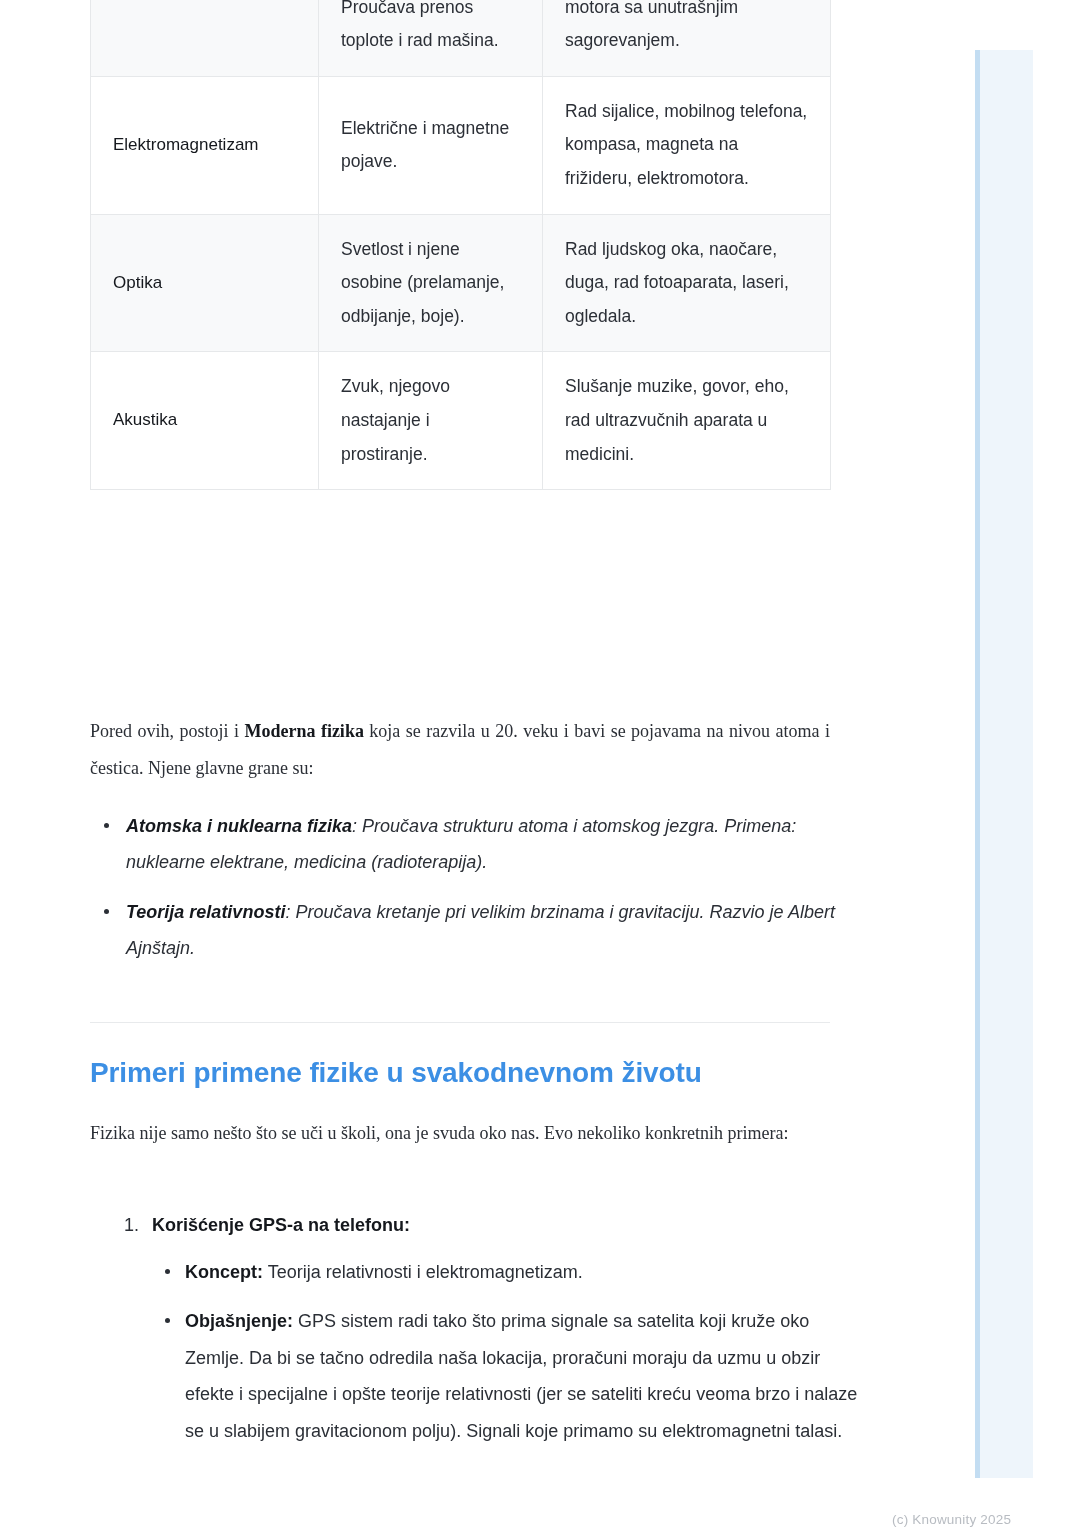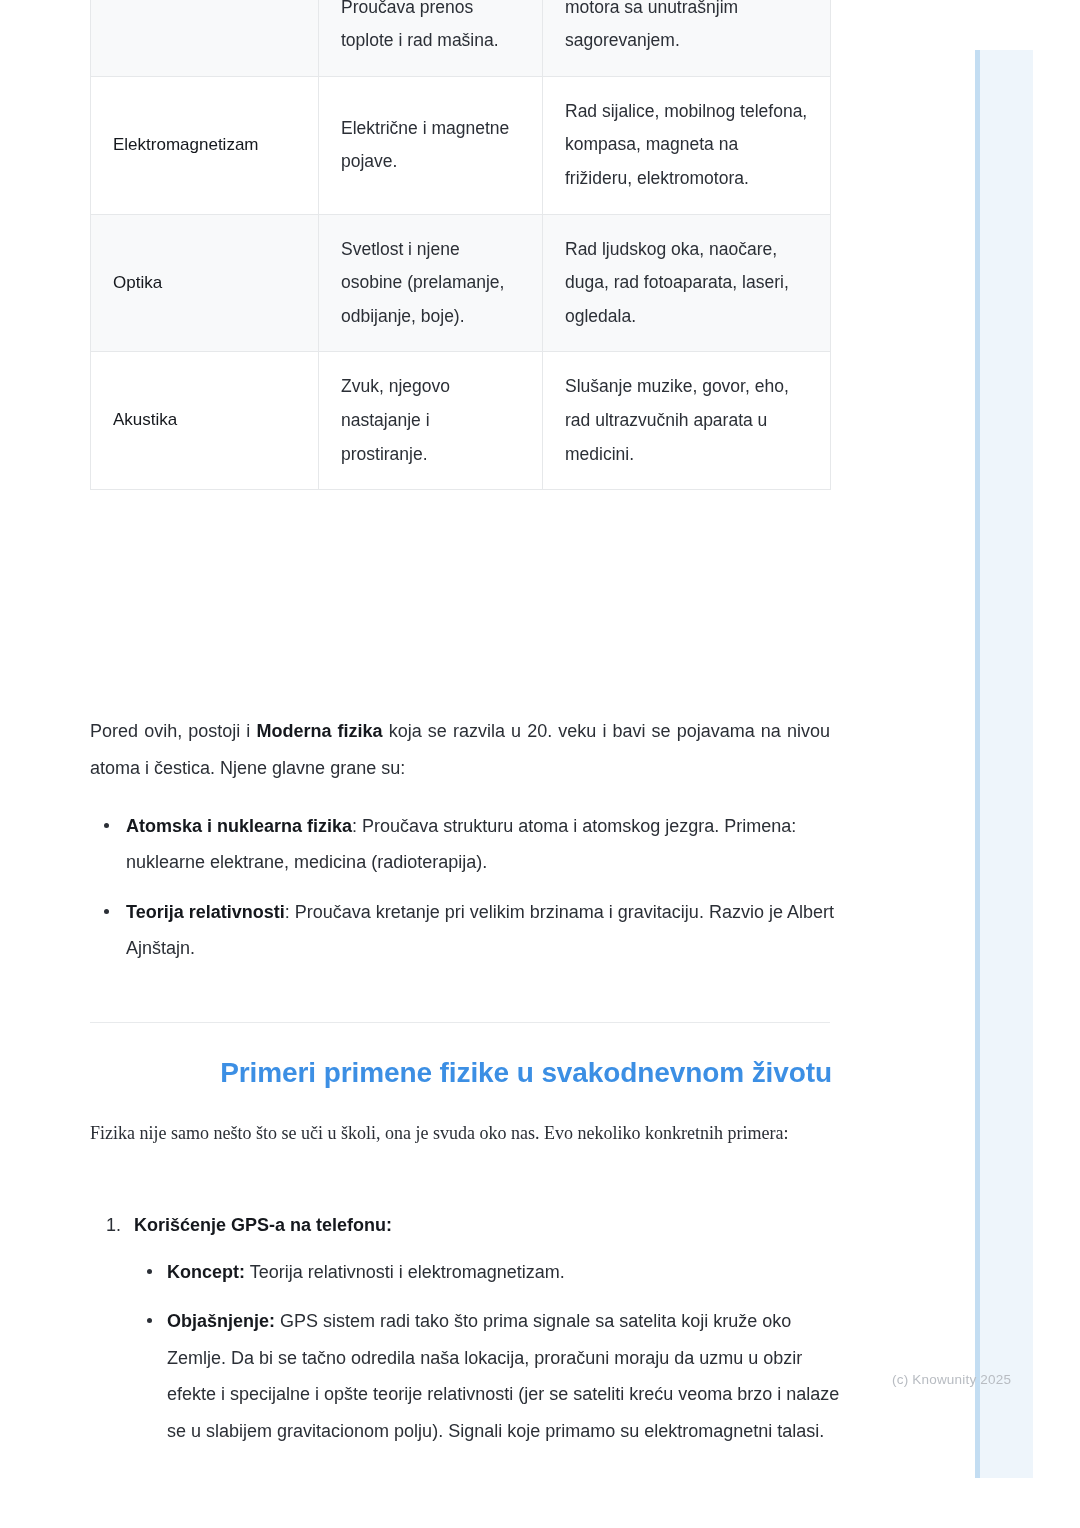--- a/index.html
+++ b/index.html
@@ -40,21 +40,21 @@
     top: 50px;
     width: 5px;
     height: 1428px;
     background: #c3ddf2;
   }
 
   
   #watermark {
     position: absolute;
     left: 892px;
-    top: 1372px;
+    top: 1512px;
     font-size: 13.5px;
     color: #b8bcc2;
     letter-spacing: .2px;
     white-space: nowrap;
     z-index: 5;
   }
 
   
   table.branches {
     border-collapse: collapse;
@@ -100,20 +100,21 @@
     text-justify: inter-word;
   }
   p.body.left { text-align: left; }
 
   b, strong { font-weight: bold; color: #15181d; }
 
   ul.bullets {
     margin: 0;
     padding: 0 0 0 34px;
     list-style: none;
+    font-style: italic;
   }
   ul.bullets > li {
     position: relative;
     font-size: 18px;
     line-height: 2.0;
     color: #2b2f36;
     margin-bottom: 14px;
     padding-left: 2px;
   }
   ul.bullets > li:last-child { margin-bottom: 8px; }
@@ -228,44 +229,44 @@
         </tr>
         <tr class="plain">
           <td class="name">Akustika</td>
           <td>Zvuk, njegovo nastajanje i prostiranje.</td>
           <td>Slušanje muzike, govor, eho, rad ultrazvučnih aparata u medicini.</td>
         </tr>
       </tbody>
     </table>
   </div>
 
-  <div class="abs" style="left:90px; top:713px; width:740px;">
+  <div class="abs" style="left:90px; top:713px; width:740px;font-family:Liberation Serif, serif;">
     <p class="body"><span>Pored ovih, postoji i </span><strong>Moderna fizika</strong><span> koja se razvila u 20. veku i bavi se pojavama na nivou atoma i čestica. Njene glavne grane su:</span></p>
   </div>
 
   <div class="abs" style="left:90px; top:808px; width:750px;">
     <ul class="bullets">
       <li><strong>Atomska i nuklearna fizika</strong><span>: Proučava strukturu atoma i atomskog jezgra. Primena: nuklearne elektrane, medicina (radioterapija).</span></li>
       <li><strong>Teorija relativnosti</strong><span>: Proučava kretanje pri velikim brzinama i gravitaciju. Razvio je Albert Ajnštajn.</span></li>
     </ul>
   </div>
 
   <div class="abs" style="left:90px; top:1022px;">
     <hr class="rule">
   </div>
 
-  <div class="abs" style="left:72px; top:1055px; width:760px;text-align:right;">
+  <div class="abs" style="left:90px; top:1055px; width:760px;">
     <h2 class="section-title" style="color:#3c8fe4;">Primeri primene fizike u svakodnevnom životu</h2>
   </div>
 
   <div class="abs" style="left:90px; top:1115px; width:742px;font-family:Liberation Serif, serif;">
     <p class="body left">Fizika nije samo nešto što se uči u školi, ona je svuda oko nas. Evo nekoliko konkretnih primera:</p>
   </div>
 
-  <div class="abs" style="left:90px; top:1208px; width:760px;">
+  <div class="abs" style="left:108px; top:1208px; width:760px;">
     <ol class="numbered">
       <li>
         <span>Korišćenje GPS-a na telefonu:</span>
         <ul class="sub-bullets">
           <li><strong>Koncept:</strong><span> Teorija relativnosti i elektromagnetizam.</span></li>
           <li><strong>Objašnjenje:</strong><span> GPS sistem radi tako što prima signale sa satelita koji kruže oko Zemlje. Da bi se tačno odredila naša lokacija, proračuni moraju da uzmu u obzir efekte i specijalne i opšte teorije relativnosti (jer se sateliti kreću veoma brzo i nalaze se u slabijem gravitacionom polju). Signali koje primamo su elektromagnetni talasi.</span></li>
         </ul>
       </li>
     </ol>
   </div>

